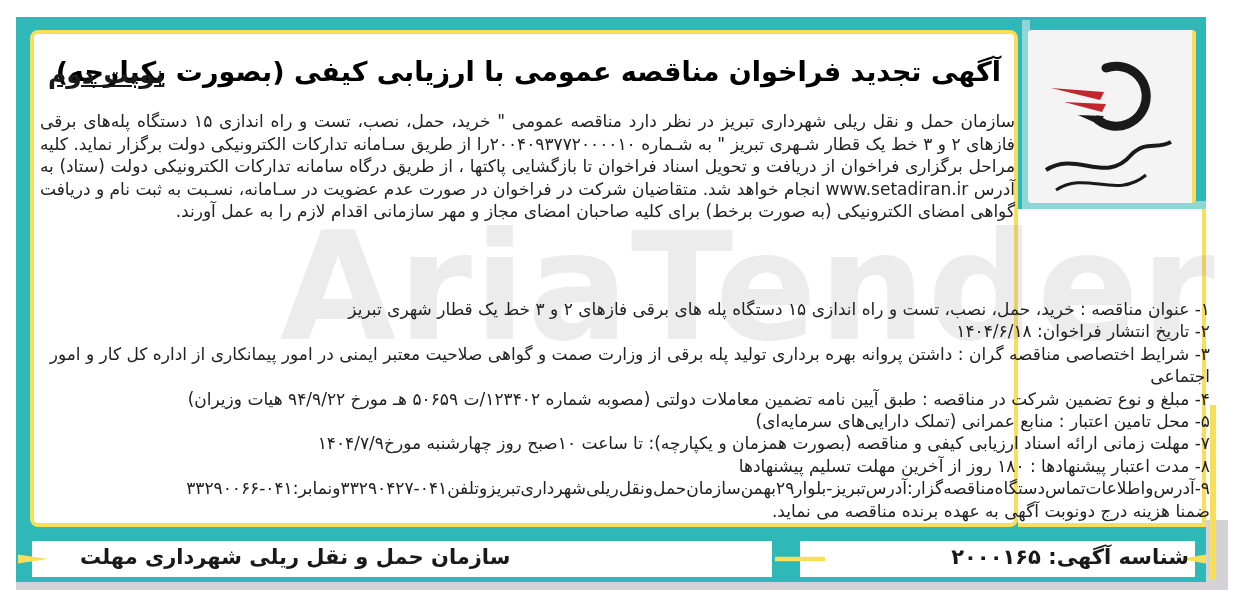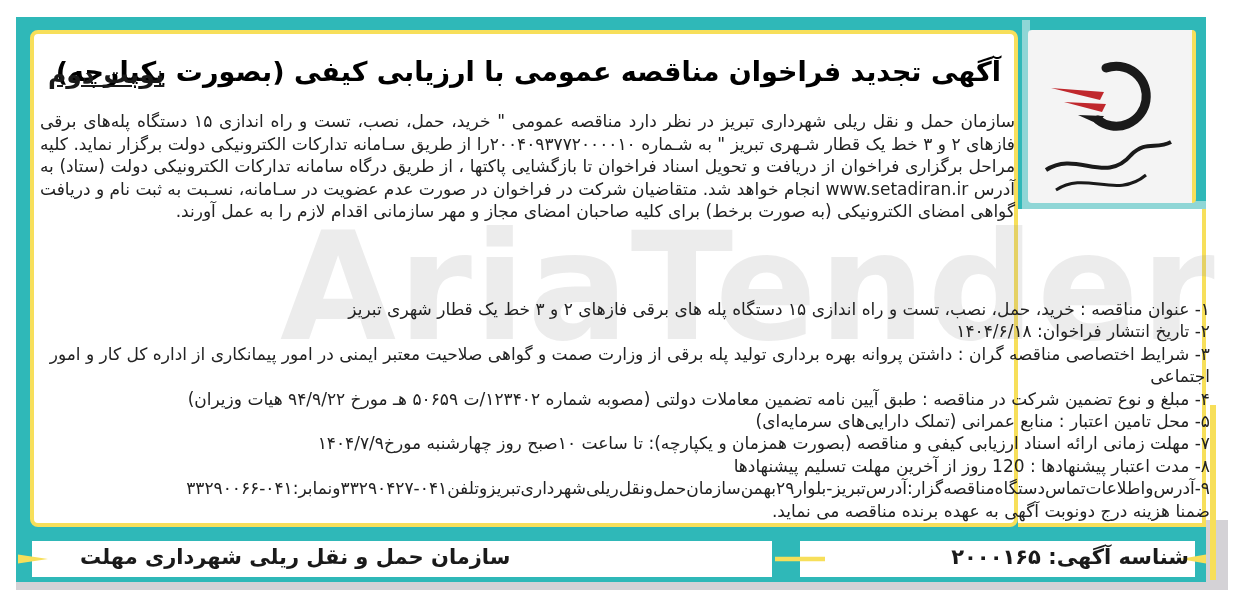--- a/index.html
+++ b/index.html
@@ -103,21 +103,21 @@
 
 <div class="body-text">سازمان حمل و نقل ریلی شهرداری تبریز در نظر دارد مناقصه عمومی " خرید، حمل، نصب، تست و راه اندازی ۱۵ دستگاه پله‌های برقی فازهای ۲ و ۳ خط یک قطار شـهری تبریز " به شـماره ۲۰۰۴۰۹۳۷۷۲۰۰۰۰۱۰را از طریق سـامانه تدارکات الکترونیکی دولت برگزار نماید. کلیه مراحل برگزاری فراخوان از دریافت و تحویل اسناد فراخوان تا بازگشایی پاکتها ، از طریق درگاه سامانه تدارکات الکترونیکی دولت (ستاد) به آدرس www.setadiran.ir  انجام خواهد شد. متقاضیان شرکت در فراخوان در صورت عدم عضویت در سـامانه، نسـبت به ثبت نام و دریافت گواهی امضای الکترونیکی (به صورت برخط) برای کلیه صاحبان امضای مجاز و مهر سازمانی اقدام لازم را به عمل آورند.</div>
 
 <div class="items">
   <div>۱- عنوان مناقصه : خرید، حمل، نصب، تست و راه اندازی ۱۵ دستگاه پله های برقی فازهای ۲ و ۳ خط یک قطار شهری تبریز</div>
   <div>۲- تاریخ انتشار فراخوان: ۱۴۰۴/۶/۱۸</div>
   <div class="wrap">۳- شرایط اختصاصی مناقصه گران : داشتن پروانه بهره برداری تولید پله برقی از وزارت صمت و گواهی صلاحیت معتبر ایمنی در امور پیمانکاری از اداره کل کار و امور اجتماعی</div>
   <div>۴- مبلغ و نوع تضمین شرکت در مناقصه : طبق آیین نامه تضمین معاملات دولتی (مصوبه شماره ۱۲۳۴۰۲/ت ۵۰۶۵۹ هـ مورخ ۹۴/۹/۲۲ هیات وزیران)</div>
   <div>۵- محل تامین اعتبار : منابع عمرانی (تملک دارایی‌های سرمایه‌ای)</div>
   <div>۷- مهلت زمانی ارائه اسناد ارزیابی کیفی و مناقصه (بصورت همزمان و یکپارچه): تا ساعت ۱۰صبح روز چهارشنبه مورخ۱۴۰۴/۷/۹</div>
-  <div>۸- مدت اعتبار پیشنهادها : 120 روز از آخرین مهلت تسلیم پیشنهادها</div>
+  <div>۸- مدت اعتبار پیشنهادها : ۱۸۰ روز از آخرین مهلت تسلیم پیشنهادها</div>
   <div>۹-آدرس‌واطلاعات‌تماس‌دستگاه‌مناقصه‌گزار:آدرس‌تبریز-بلوار۲۹بهمن‌سازمان‌حمل‌ونقل‌ریلی‌شهرداری‌تبریزوتلفن۰۴۱-۳۳۲۹۰۴۲۷ونمابر:۰۴۱-۳۳۲۹۰۰۶۶</div>
   <div>ضمنا هزینه درج دونوبت آگهی به عهده برنده مناقصه می نماید.</div>
 </div>
 
 <div class="footer-left"></div>
 <div class="footer-right"></div>
 <div class="footer-notch-l"></div>
 <div class="footer-notch-m"></div>
 <div class="footer-notch-r"></div>
 <div class="footer-org">سازمان حمل و نقل ریلی شهرداری مهلت</div>

